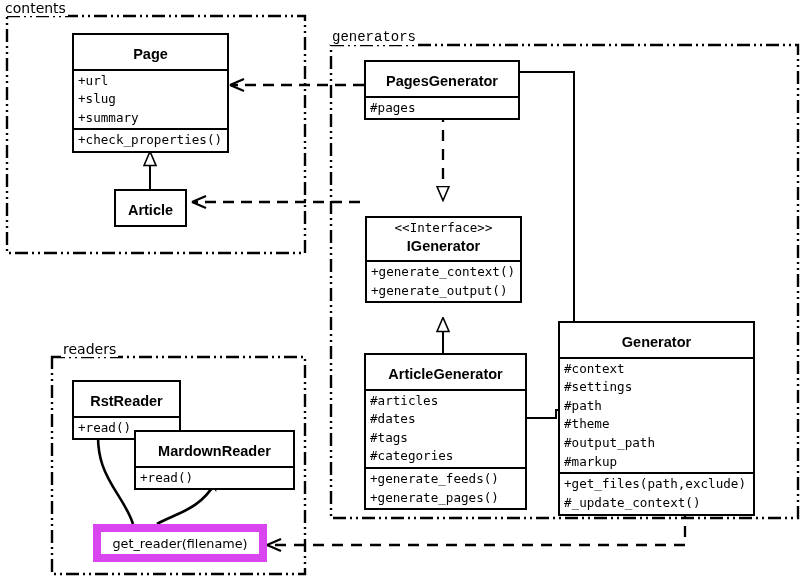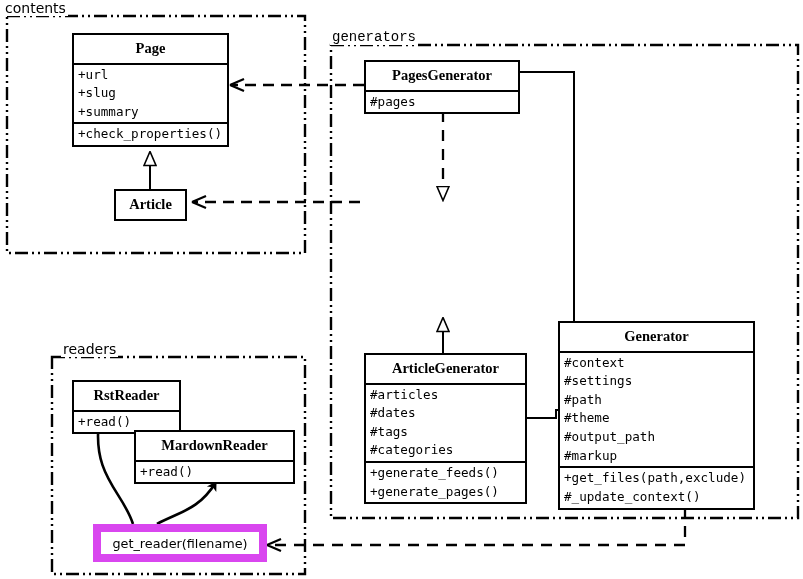--- a/index.html
+++ b/index.html
@@ -33,27 +33,27 @@
 
   
   .umlbox {
     position: absolute;
     border: 2px solid #000;
     background: #ffffff;
     box-sizing: border-box;
     z-index: 5;
   }
   .uml-name {
-    font-family: Liberation Serif, serif;
+    font-family: Liberation Sans, sans-serif;
     font-weight: bold;
     font-size: 14.5px;
     text-align: center;
     color: #000;
     line-height: 1.42;
-    padding: 3px 4px 4px 4px;
+    padding: 9px 4px 4px 4px;
     white-space: nowrap;
   }
   .uml-stereo {
     font-family: "DejaVu Sans Mono", monospace;
     font-size: 12.5px;
     text-align: center;
     color: #000;
     line-height: 1.25;
     padding: 2px 4px 0 4px;
     white-space: nowrap;
@@ -152,20 +152,28 @@
     <div class="uml-name">Article</div>
   </div>
 
   <div class="umlbox" style="left:364px; top:60px; width:156px;">
     <div class="uml-name">PagesGenerator</div>
     <div class="uml-compartment">
       <div class="uml-item">#pages</div>
     </div>
   </div>
 
+  <div class="umlbox" style="left:365px; top:216px; width:157px;">
+    <div class="uml-stereo">&lt;&lt;Interface&gt;&gt;</div>
+    <div class="uml-name" style="padding-top:0;">IGenerator</div>
+    <div class="uml-compartment">
+      <div class="uml-item">+generate_context()</div>
+      <div class="uml-item">+generate_output()</div>
+    </div>
+  </div>
 
   <div class="umlbox" style="left:364px; top:353px; width:163px;">
     <div class="uml-name">ArticleGenerator</div>
     <div class="uml-compartment">
       <div class="uml-item">#articles</div>
       <div class="uml-item">#dates</div>
       <div class="uml-item">#tags</div>
       <div class="uml-item">#categories</div>
     </div>
     <div class="uml-compartment">

